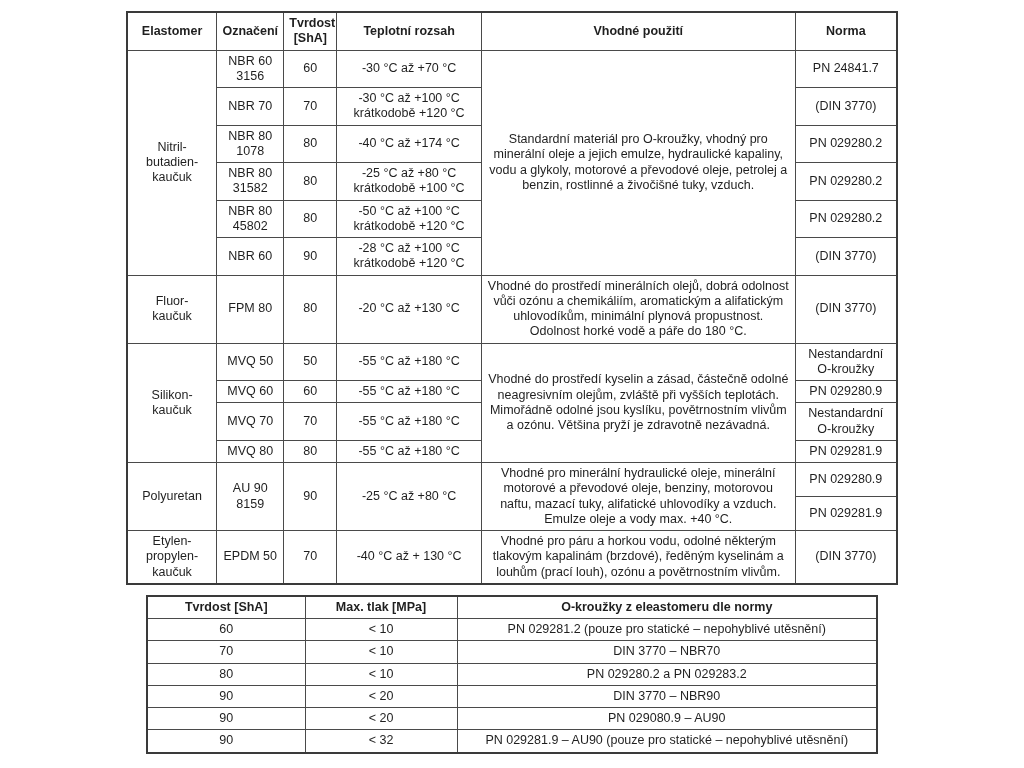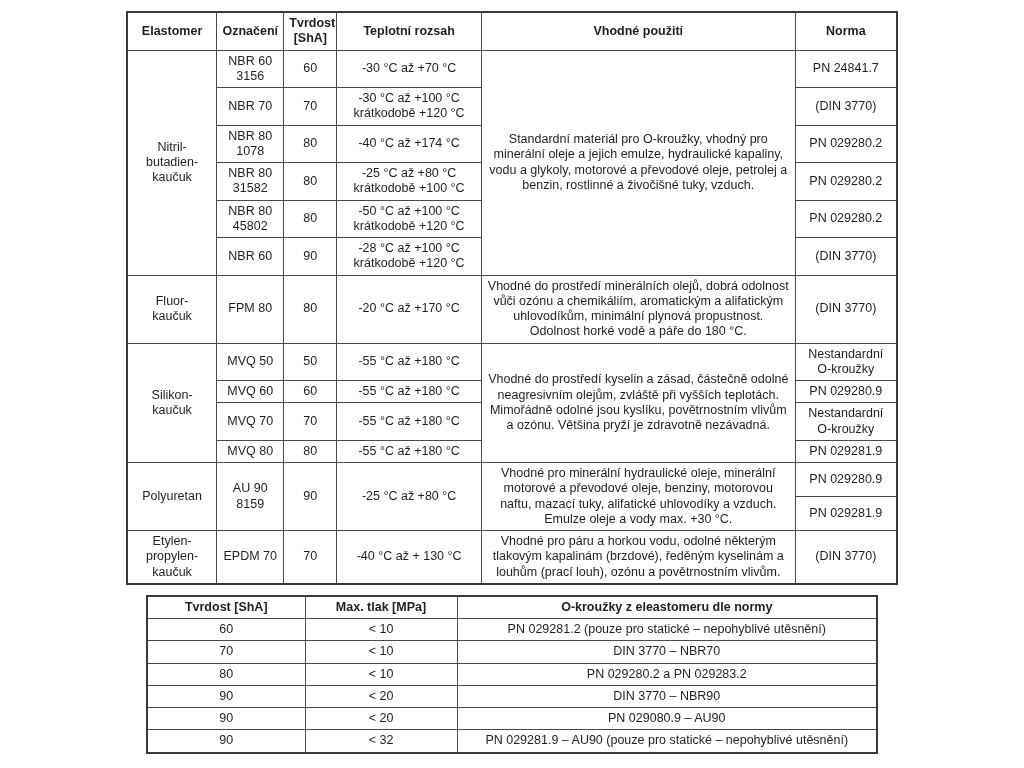--- a/index.html
+++ b/index.html
@@ -125,21 +125,21 @@
         <td class="center pre">-28 °C až +100 °C
 krátkodobě +120 °C</td>
         <td class="center pre">(DIN 3770)</td>
       </tr>
 
       <tr>
         <td class="center pre">Fluor-
 kaučuk</td>
         <td class="center pre">FPM 80</td>
         <td class="center">80</td>
-        <td class="center pre">-20 °C až +170 °C</td>
+        <td class="center pre">-20 °C až +130 °C</td>
         <td class="left">Vhodné do prostředí minerálních olejů, dobrá odolnost vůči ozónu a chemikáliím, aromatickým a alifatickým uhlovodíkům, minimální plynová propustnost. Odolnost horké vodě a páře do 180 °C.</td>
         <td class="center pre">(DIN 3770)</td>
       </tr>
 
       <tr>
         <td rowspan="4" class="center pre">Silikon-
 kaučuk</td>
         <td class="center pre">MVQ 50</td>
         <td class="center">50</td>
         <td class="center pre">-55 °C až +180 °C</td>
@@ -166,32 +166,32 @@
         <td class="center pre">-55 °C až +180 °C</td>
         <td class="center pre">PN 029281.9</td>
       </tr>
 
       <tr>
         <td rowspan="2" class="center pre">Polyuretan</td>
         <td rowspan="2" class="center pre">AU 90
 8159</td>
         <td rowspan="2" class="center">90</td>
         <td rowspan="2" class="center pre">-25 °C až +80 °C</td>
-        <td rowspan="2" class="left">Vhodné pro minerální hydraulické oleje, minerální motorové a převodové oleje, benziny, motorovou naftu, mazací tuky, alifatické uhlovodíky a vzduch. Emulze oleje a vody max. +30 °C.</td>
+        <td rowspan="2" class="left">Vhodné pro minerální hydraulické oleje, minerální motorové a převodové oleje, benziny, motorovou naftu, mazací tuky, alifatické uhlovodíky a vzduch. Emulze oleje a vody max. +40 °C.</td>
         <td class="center pre">PN 029280.9</td>
       </tr>
       <tr>
         <td class="center pre">PN 029281.9</td>
       </tr>
 
       <tr>
         <td class="center pre">Etylen-
 propylen-
 kaučuk</td>
-        <td class="center pre">EPDM 70</td>
+        <td class="center pre">EPDM 50</td>
         <td class="center">70</td>
         <td class="center pre">-40 °C až + 130 °C</td>
         <td class="left">Vhodné pro páru a horkou vodu, odolné některým tlakovým kapalinám (brzdové), ředěným kyselinám a louhům (prací louh), ozónu a povětrnostním vlivům.</td>
         <td class="center pre">(DIN 3770)</td>
       </tr>
     </tbody>
   </table>
 
   <table class="t2">
     <colgroup>

